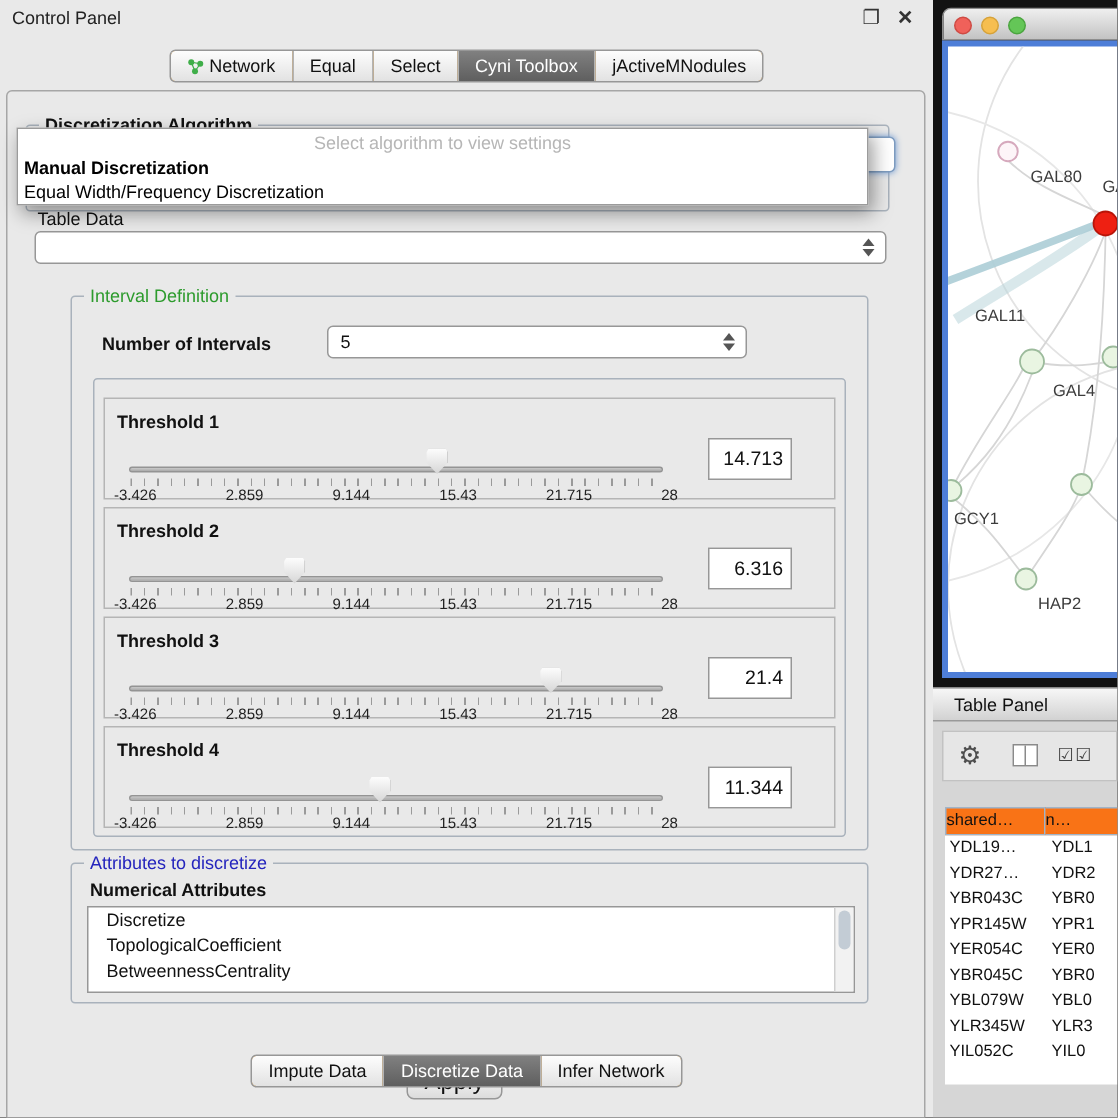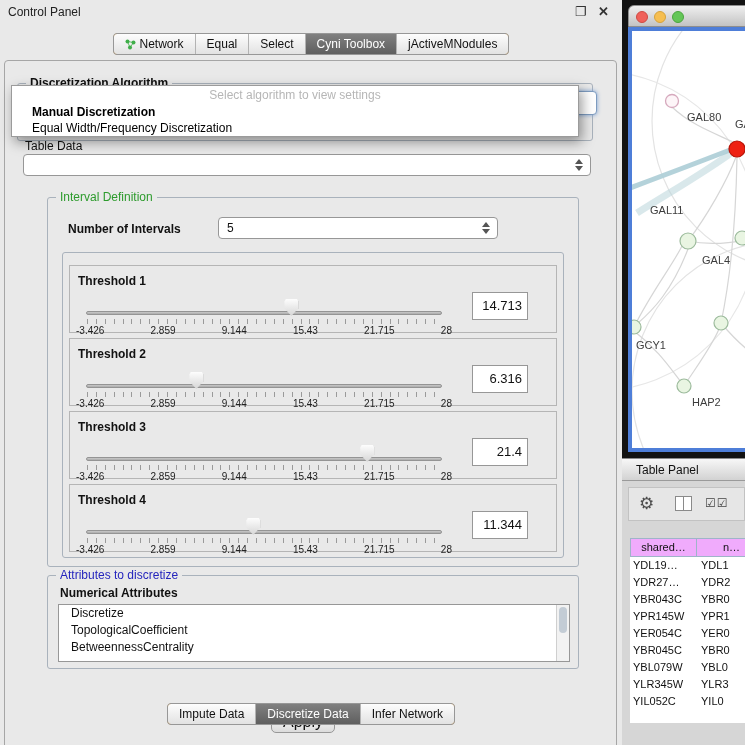--- a/index.html
+++ b/index.html
@@ -43,21 +43,21 @@
     border-left:4px solid transparent; border-right:4px solid transparent; border-bottom:5px solid #555; }
   .combo-arrows .down { position:absolute; bottom:1px; left:1px; width:0; height:0;
     border-left:4px solid transparent; border-right:4px solid transparent; border-top:5px solid #555; }
 
   .combo-fragment { left:552px; top:30px; width:40px; height:24px; background:#fff;
     border:1px solid #7e9cc0; border-radius:4px; box-shadow:0 0 4px #7aa0d4; }
 
   .popup { left:6px; top:24px; width:568px; height:52px; background:#fff;
     border:1px solid #9b9b9b; box-shadow:3px 5px 12px rgba(0,0,0,.40); z-index:6; }
   .popup-placeholder { height:18px; line-height:18px; text-align:center; color:#b6b6b6; font-size:12px; }
-  .popup-opt { height:16px; line-height:16px; font-size:12px; padding-left:20px; color:#000; }
+  .popup-opt { height:16px; line-height:16px; font-size:12px; padding-left:4px; color:#000; }
   .popup-opt.bold { font-weight:bold; }
 
   .plain-label { position:absolute; font-size:12px; color:#111; white-space:nowrap; }
   .bold { font-weight:bold; }
 
   .thr-panel { position:absolute; left:6px; width:488px; height:68px; border:1px solid #b5b5b5; }
   .thr-label { position:absolute; left:8px; top:8px; font-size:12px; font-weight:bold; }
   .slider-area { position:absolute; left:16px; top:32px; width:356px; height:34px; }
   .slider-track { position:absolute; left:0; right:0; top:13px; height:4px;
     background:linear-gradient(#c9c9c9,#ababab); border:1px solid #949494; border-radius:2px; }
@@ -99,22 +99,22 @@
     background:linear-gradient(#f7f7f7,#d2d2d2); border-top:1px solid #8a8a8a; border-bottom:1px solid #9a9a9a; }
   .tp-title { position:absolute; left:14px; top:4px; font-size:12px; color:#111; }
 
   .tp-toolbar { left:628px; top:487px; width:117px; height:34px; background:#e6e6e6; border:1px solid #c2c2c2; }
   .gear { position:absolute; left:10px; top:5px; font-size:17px; color:#4d4d4d; }
   .cols-icon { position:absolute; left:46px; top:8px; width:17px; height:15px; background:#fff; border:1px solid #8a8a8a; }
   .cols-icon::after { content:""; position:absolute; left:7px; top:0; width:1px; height:100%; background:#8a8a8a; }
   .checks { position:absolute; left:76px; top:8px; font-size:12px; color:#444; letter-spacing:1px; white-space:nowrap; }
 
   .tbl-header { left:630px; top:538px; height:19px; display:flex; }
-  .th-cell { background:#f0abfc; border:1px solid #9fb4c9; font-size:11px; line-height:17px;
-    text-align:center; color:#111; white-space:nowrap; overflow:hidden; }
+  .th-cell { background:#f97316; border:1px solid #9fb4c9; font-size:11px; line-height:17px;
+    color:#111; white-space:nowrap; overflow:hidden; }
   .th-c1 { width:67px; }
   .th-c2 { width:70px; border-left:none; }
 
   .tbl-body { left:630px; top:557px; width:115px; height:166px; background:#fff; overflow:hidden; }
   .tbl-row { position:relative; height:17px; font-size:11px; line-height:17px; white-space:nowrap; }
   .cell-1 { position:absolute; left:3px; }
   .cell-2 { position:absolute; left:71px; }
 
   svg text { font-family:"Liberation Sans", sans-serif; font-size:11px; fill:#3c3c3c; }
 </style>

